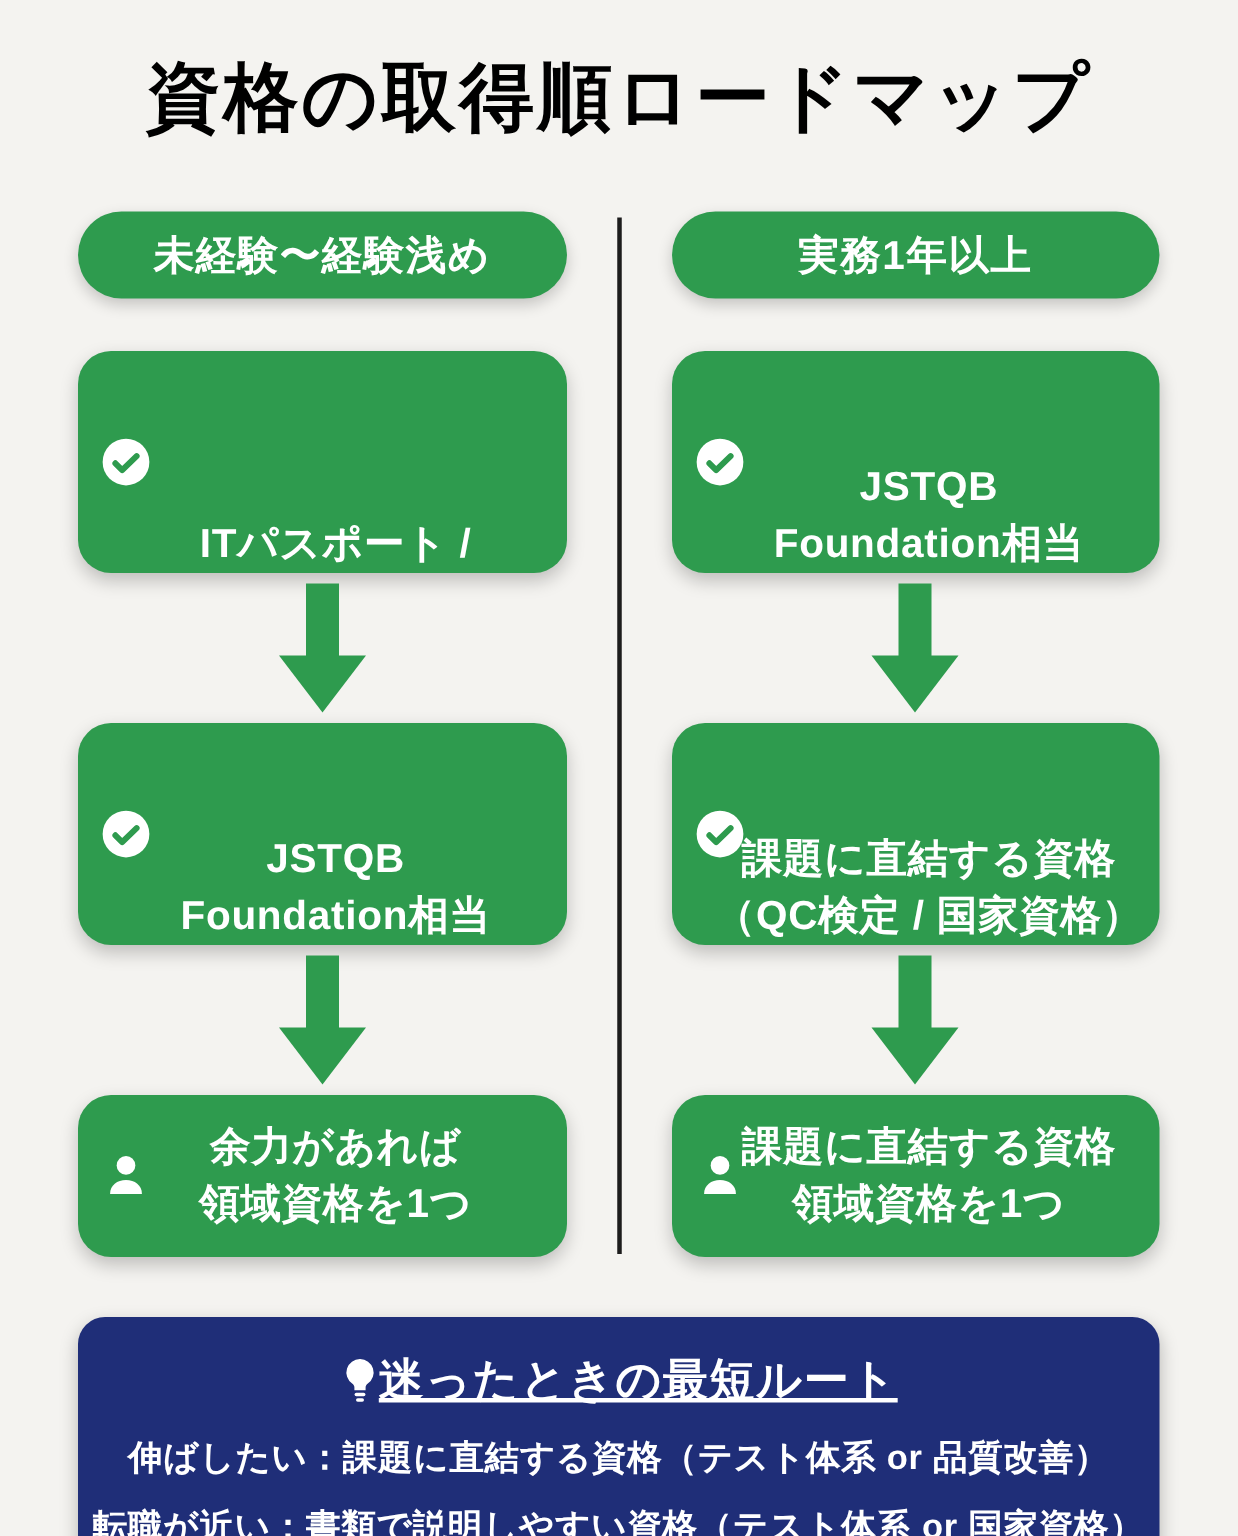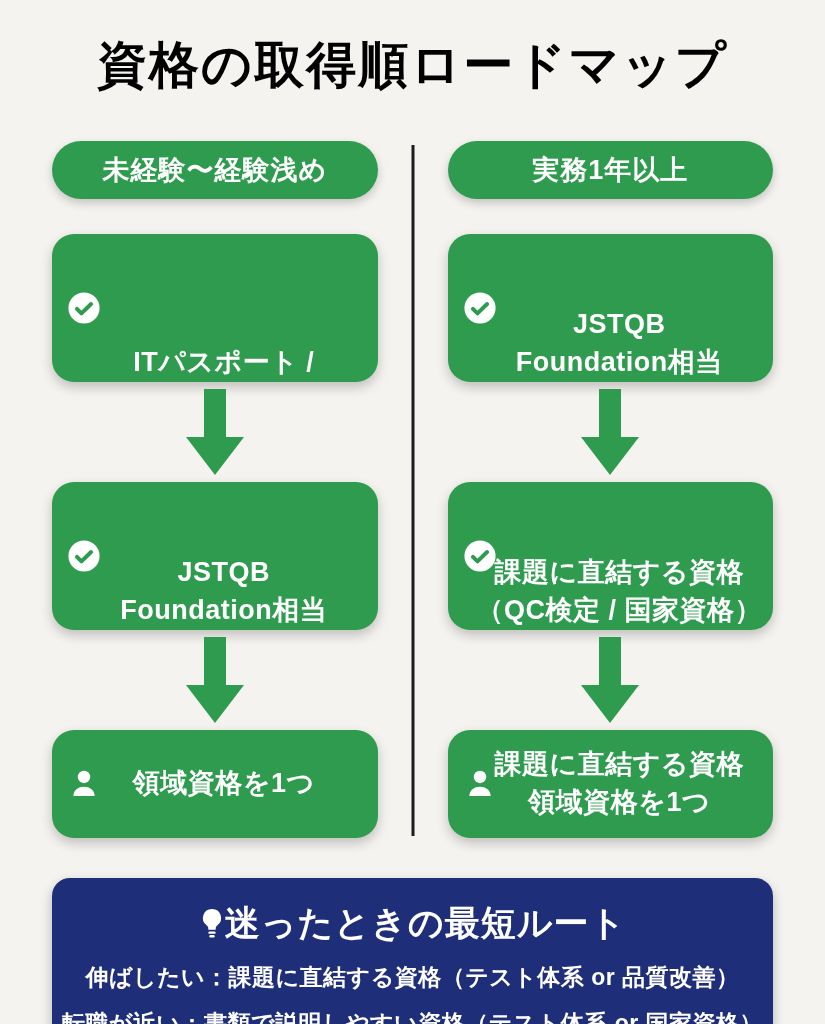--- a/index.html
+++ b/index.html
@@ -120,23 +120,24 @@
     color: #ffffff;
     box-sizing: border-box;
     padding-top: 22px;
     box-shadow: 0 5px 12px rgba(0,0,0,0.25);
   }
   .footer-title-row {
     display: flex;
     align-items: center;
     justify-content: center;
     gap: 0;
-    font-size: 35px;
+    font-size: 30px;
     font-weight: 800;
     letter-spacing: 1px;
+    text-decoration: underline;
   }
   .footer-title-row .bulb { width: 26px; height: 32px; display: block; }
   .footer-title-row .bulb svg { width: 100%; height: 100%; display: block; }
   .footer-line {
     text-align: center;
     font-size: 23px;
     font-weight: 700;
     margin-top: 15px;
     letter-spacing: 0.5px;
     white-space: nowrap;
@@ -196,20 +197,21 @@
       </div>
 
       <div class="step short">
         <span class="icon">
           <svg viewBox="0 0 24 24" fill="#ffffff">
               <circle cx="12" cy="7" r="4.4"></circle>
               <path d="M4.5 20.5c0-4.2 3.4-6.6 7.5-6.6s7.5 2.4 7.5 6.6z"></path>
             </svg>
         </span>
         <div class="step-text">
+          <div>余力があれば</div>
           <div>領域資格を1つ</div>
         </div>
       </div>
     </div>
 
     <div class="column">
       <div class="pill">実務1年以上</div>
 
       <div class="step tall">
         <span class="icon">

